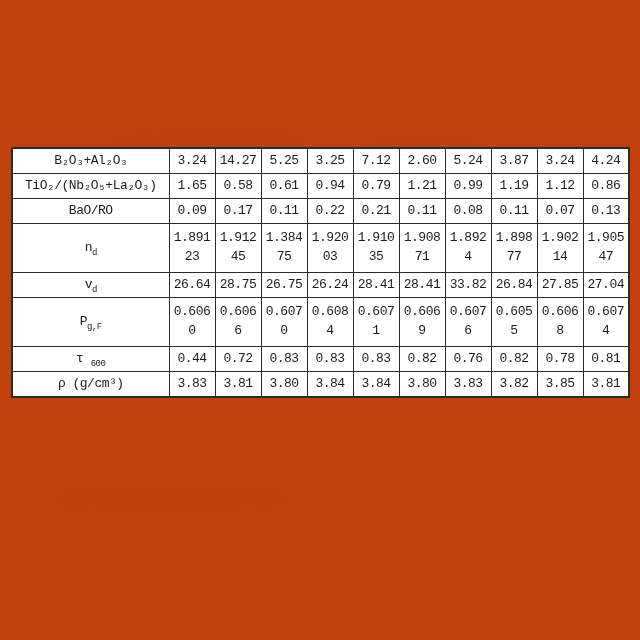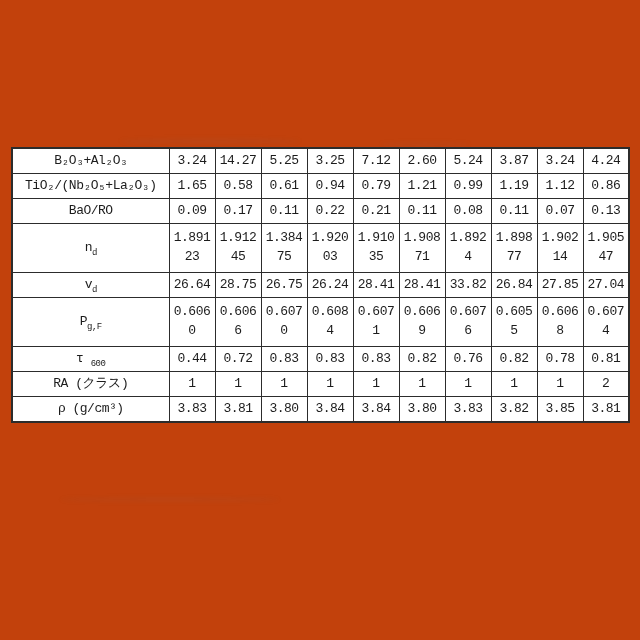--- a/index.html
+++ b/index.html
@@ -199,33 +199,20 @@
           <td>0.83</td>
           <td>0.83</td>
           <td>0.83</td>
           <td>0.82</td>
           <td>0.76</td>
           <td>0.82</td>
           <td>0.78</td>
           <td>0.81</td>
         </tr>
         <tr>
-          <th>RA (クラス)</th>
-          <td>1</td>
-          <td>1</td>
-          <td>1</td>
-          <td>1</td>
-          <td>1</td>
-          <td>1</td>
-          <td>1</td>
-          <td>1</td>
-          <td>1</td>
-          <td>2</td>
-        </tr>
-        <tr>
           <th>ρ (g/cm³)</th>
           <td>3.83</td>
           <td>3.81</td>
           <td>3.80</td>
           <td>3.84</td>
           <td>3.84</td>
           <td>3.80</td>
           <td>3.83</td>
           <td>3.82</td>
           <td>3.85</td>

